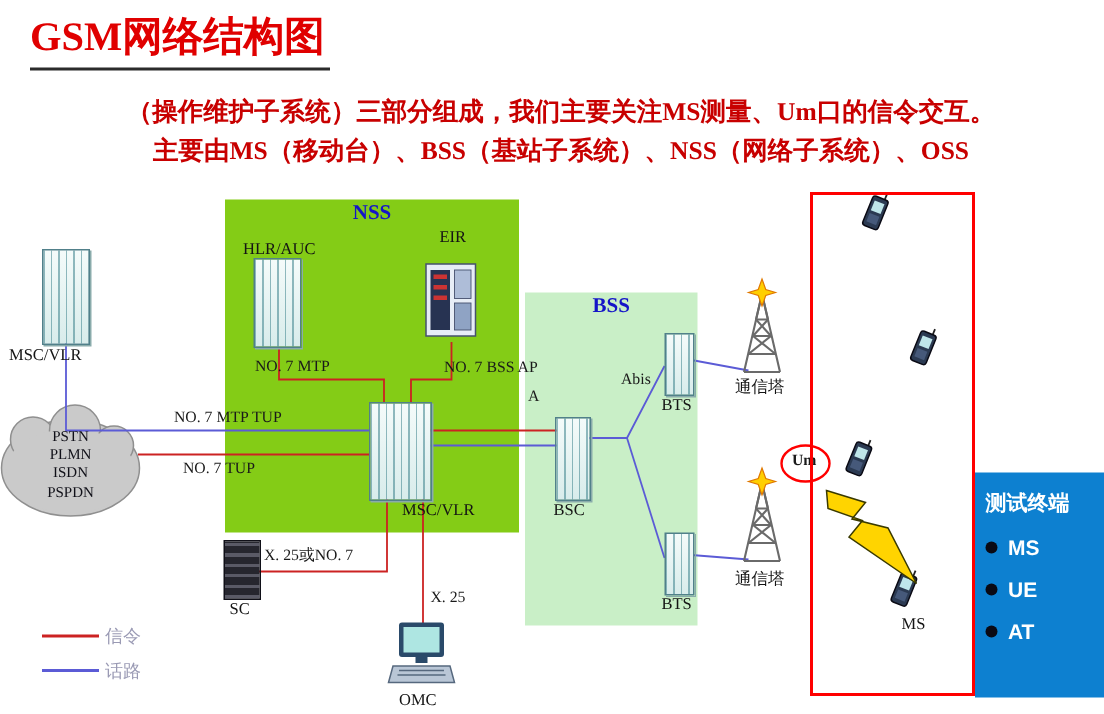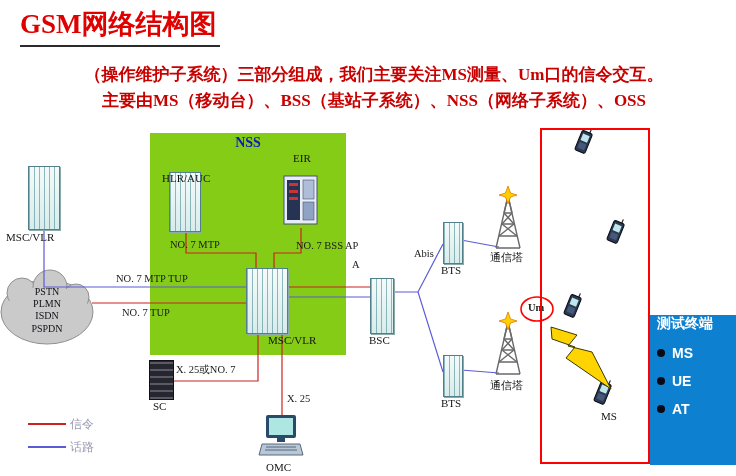--- a/index.html
+++ b/index.html
@@ -16,41 +16,44 @@
      background:
        repeating-linear-gradient(90deg, rgba(60,130,140,.55) 0 1px, rgba(255,255,255,0) 1px 5px),
        linear-gradient(#f4fbfa,#d8eceb);
      box-shadow:1px 1px 0 #8aabab;}
   .server{position:absolute;border:1px solid #101018;
      background:repeating-linear-gradient(0deg,#5a5a66 0 2px,#26262e 2px 7px);}
   .wires{position:absolute;left:0;top:0;pointer-events:none;}
   .cloud-text{position:absolute;left:14px;top:286px;width:66px;text-align:center;
      font-family:"Liberation Serif",serif;font-size:10px;line-height:1.22;color:#101018;}
   .red-frame{position:absolute;left:540px;top:128px;width:106px;height:332px;border:2px solid #ff0000;}
-  .panel{position:absolute;left:650px;top:315px;width:86px;height:150px;background:#0d80d0;color:#ffffff;padding:0 7px;box-sizing:border-box;}
+  .panel{position:absolute;left:650px;top:315px;width:86px;height:150px;background:#0d80d0;color:#ffffff;padding:12px 7px;box-sizing:border-box;}
   .panel-title{font-weight:bold;font-size:14px;margin-bottom:12px;}
   .panel-item{font-weight:bold;font-size:14px;margin:12px 0;display:flex;align-items:center;gap:7px;}
   .bullet{width:8px;height:8px;border-radius:50%;background:#0a0a14;display:inline-block;flex:0 0 8px;}
   .legend-line{position:absolute;width:38px;height:0;border-top:2px solid;}
   .legend-label{position:absolute;font-size:12px;color:#9a9ab4;font-family:"Liberation Serif",serif;}
 </style>
 </head>
 <body>
 
 <div class="slide">
 
   <div class="title">GSM网络结构图</div>
 
   <div class="sub">
     <div>（操作维护子系统）三部分组成，我们主要关注MS测量、Um口的信令交互。</div>
     <div>主要由MS（移动台）、BSS（基站子系统）、NSS（网络子系统）、OSS</div>
   </div>
 
   <div class="group-box" style="left:150px;top:133px;width:196px;height:222px;background:#84cc16;">
     <div class="group-label">NSS</div>
+  </div>
+  <div class="group-box" style="left:350px;top:195px;width:115px;height:222px;background:#c9efc7;">
+    <div class="group-label">BSS</div>
   </div>
 
   <svg class="wires" width="736" height="476" viewBox="0 0 736 476">
     <defs>
       <g id="tower-shape">
         <g stroke="#6a6a6a" stroke-width="1.4" fill="none">
           <path d="M2 62 L14 10 L26 62"></path>
           <path d="M5 50 L23 50 M8 38 L20 38 M10 27 L18 27 M2 62 L26 62"></path>
           <path d="M5 50 L20 38 M23 50 L8 38 M8 38 L18 27 M20 38 L10 27 M10 27 L14 10 M18 27 L14 10"></path>
         </g>
@@ -131,21 +134,21 @@
   <svg class="abs" style="left:258px;top:414px;" width="46" height="46">
     <rect x="8" y="1" width="30" height="23" rx="2" fill="#2a4a6a"></rect>
     <rect x="11" y="4" width="24" height="17" fill="#aee6e2"></rect>
     <rect x="19" y="24" width="8" height="4" fill="#2a4a6a"></rect>
     <polygon points="4,30 42,30 45,41 1,41" fill="#b9c6d6" stroke="#56687e"></polygon>
     <line x1="8" y1="33" x2="38" y2="33" stroke="#56687e"></line>
     <line x1="7" y1="36" x2="39" y2="36" stroke="#56687e"></line>
   </svg>
 
   <div class="lbl" style="left:6px;top:231px;">MSC/VLR</div>
-  <div class="lbl" style="left:162px;top:172px;">HLR/AUC</div>
+  <div class="lbl" style="left:162px;top:160px;">HLR/AUC</div>
   <div class="lbl" style="left:293px;top:152px;">EIR</div>
   <div class="lbl" style="left:268px;top:334px;">MSC/VLR</div>
   <div class="lbl" style="left:369px;top:334px;">BSC</div>
   <div class="lbl" style="left:153px;top:400px;">SC</div>
   <div class="lbl" style="left:266px;top:461px;">OMC</div>
   <div class="lbl" style="left:441px;top:264px;">BTS</div>
   <div class="lbl" style="left:441px;top:397px;">BTS</div>
   <div class="lbl" style="left:490px;top:250px;">通信塔</div>
   <div class="lbl" style="left:490px;top:378px;">通信塔</div>
   <div class="lbl" style="left:601px;top:410px;">MS</div>

